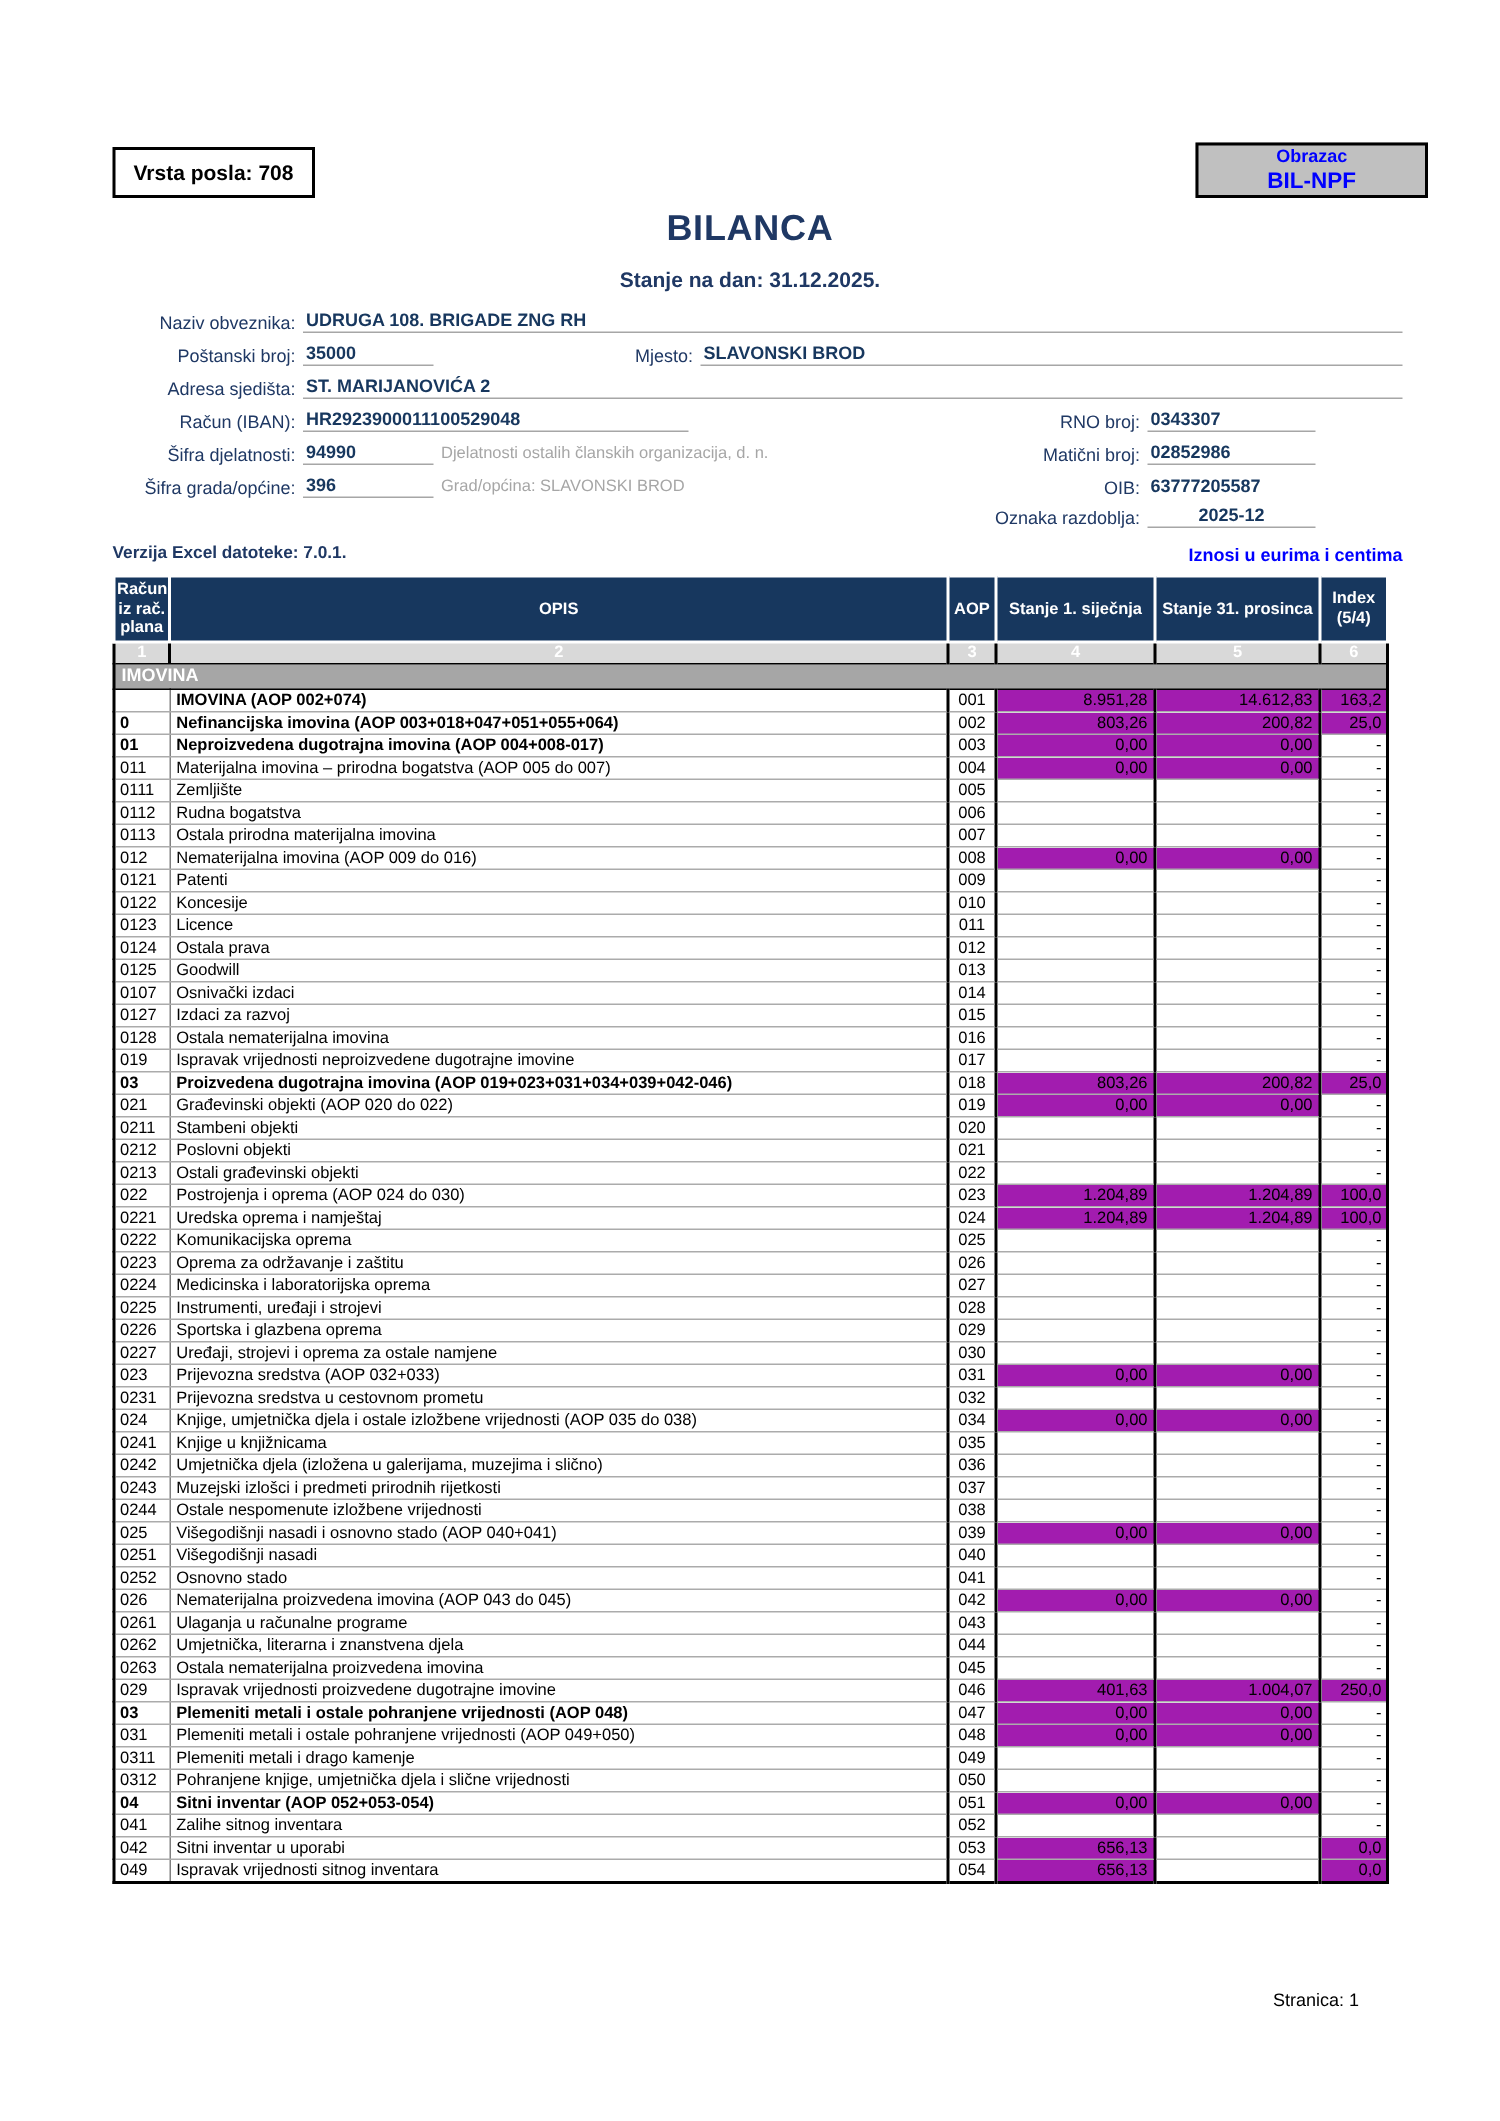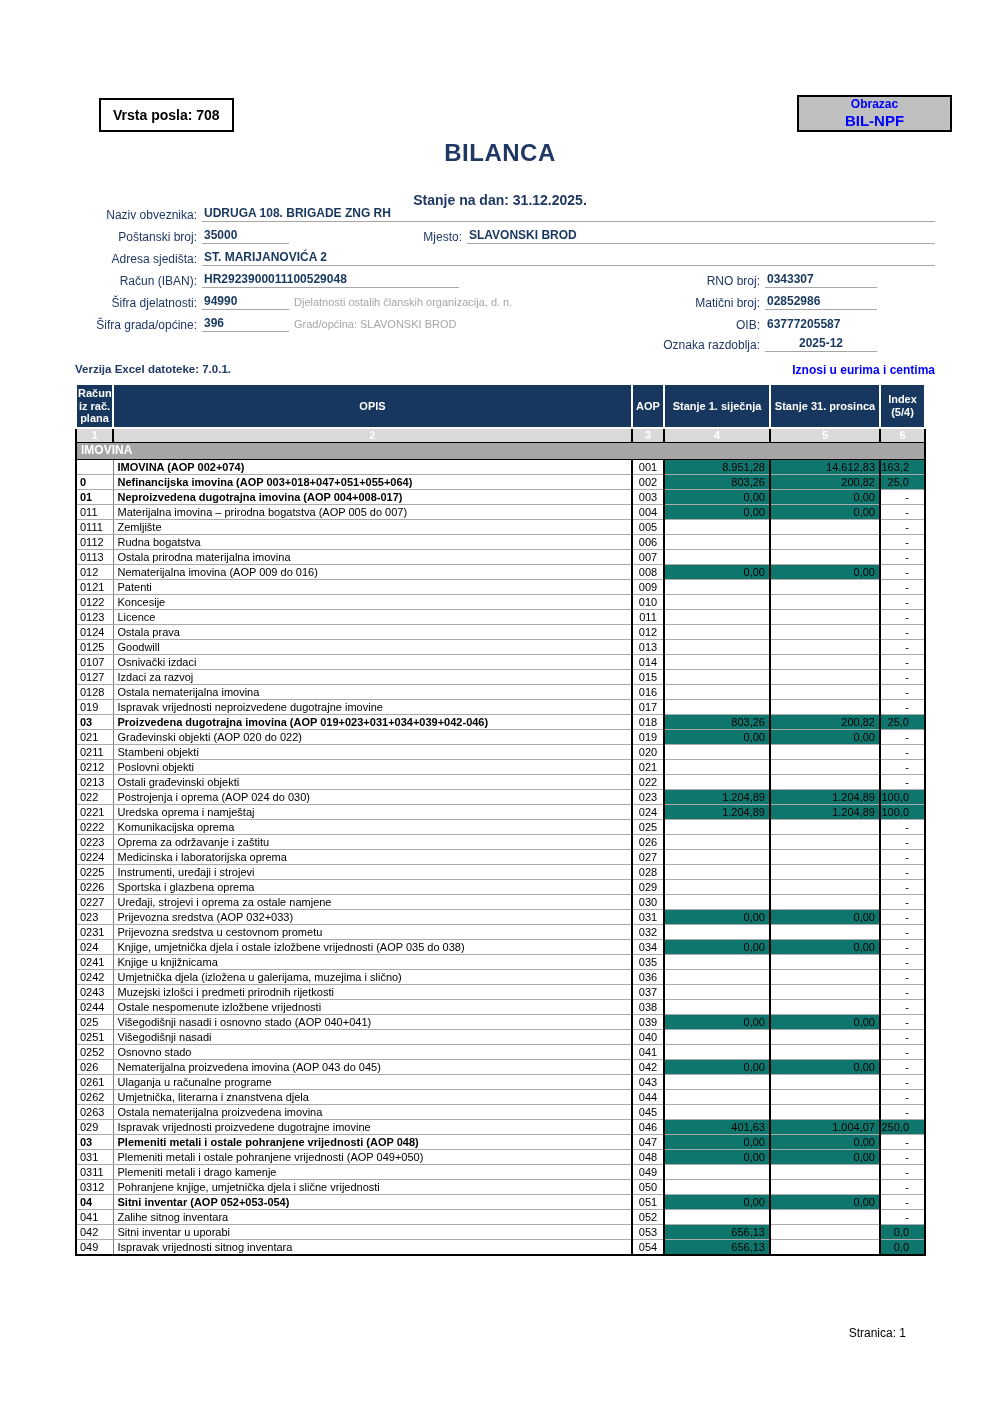--- a/index.html
+++ b/index.html
@@ -7,39 +7,39 @@
   body {
     width:1000px; height:1414px; position:relative; overflow:hidden;
     font-family:"Liberation Sans", sans-serif; color:#000;
   }
 
   
   .vrsta-box {
     position:absolute; left:75px; top:98px; height:34px;
     border:2px solid #000; background:#fff;
     display:flex; align-items:center; padding:0 12px;
-    font-weight:bold; font-size:14px; color:#000;margin-left:24px;
+    font-weight:bold; font-size:14px; color:#000;
   }
   .obrazac-box {
     position:absolute; left:770px; top:95px; width:155px; height:37px;
     border:2px solid #000; background:#C0C0C0;
     display:flex; flex-direction:column; align-items:center; justify-content:center;
     line-height:1.15;
     margin-left:27px;
   }
   .obrazac-box .l1 { color:#0000FF; font-weight:bold; font-size:12px; }
   .obrazac-box .l2 { color:#0000FF; font-weight:bold; font-size:15px; }
 
   .title {
     position:absolute; left:0; top:139px; width:1000px; text-align:center;
     font-size:24px; font-weight:bold; color:#1F3864; letter-spacing:0.5px;
   }
   .subtitle {
     position:absolute; left:0; top:178px; width:1000px; text-align:center;
-    font-size:14px; font-weight:bold; color:#1F3864;margin-top:14px;
+    font-size:14px; font-weight:bold; color:#1F3864;
   }
 
   
   .form { position:absolute; left:75px; top:200px; width:860px; font-size:12px; }
   .frow { display:flex; align-items:flex-end; height:22px; }
   .frow.small { height:20px; }
   .flabel { color:#1F3864; text-align:right; white-space:nowrap; padding-right:5px; }
   .flabel.w { width:127px; flex:none; }
   .fval {
     color:#17375E; font-weight:bold; white-space:nowrap;
@@ -73,22 +73,22 @@
     border:1px solid #000; height:17px; font-size:12px; padding:0 0 0 4px;
   }
   tbody td {
     height:15px; line-height:14px; padding:0; vertical-align:middle;
     border-bottom:1px solid #ABABAB; overflow:hidden; white-space:nowrap;
   }
   tbody td.code { padding-left:3px; border-right:1px solid #808080; }
   tbody td.opis { padding-left:4px; border-right:2px solid #000; }
   tbody td.aop  { text-align:center; border-right:2px solid #000; }
   tbody td.num  { text-align:right; padding-right:4px; border-right:2px solid #000; }
-  tbody td.idx  { text-align:right; padding-right:15px; }
-  tbody td.filled { background:#0f766e;margin-top:22px; }
+  tbody td.idx  { text-align:right; padding-right:3px; }
+  tbody td.filled { background:#a21caf;margin-top:22px; }
   tbody tr.bold td.code, tbody tr.bold td.opis { font-weight:bold; }
 
   .pagefoot {
     position:absolute; left:75px; top:1326px; width:849px;
     text-align:right; padding-right:18px; font-size:12px; color:#000;
   }
 </style>
 </head>
 <body>
 

